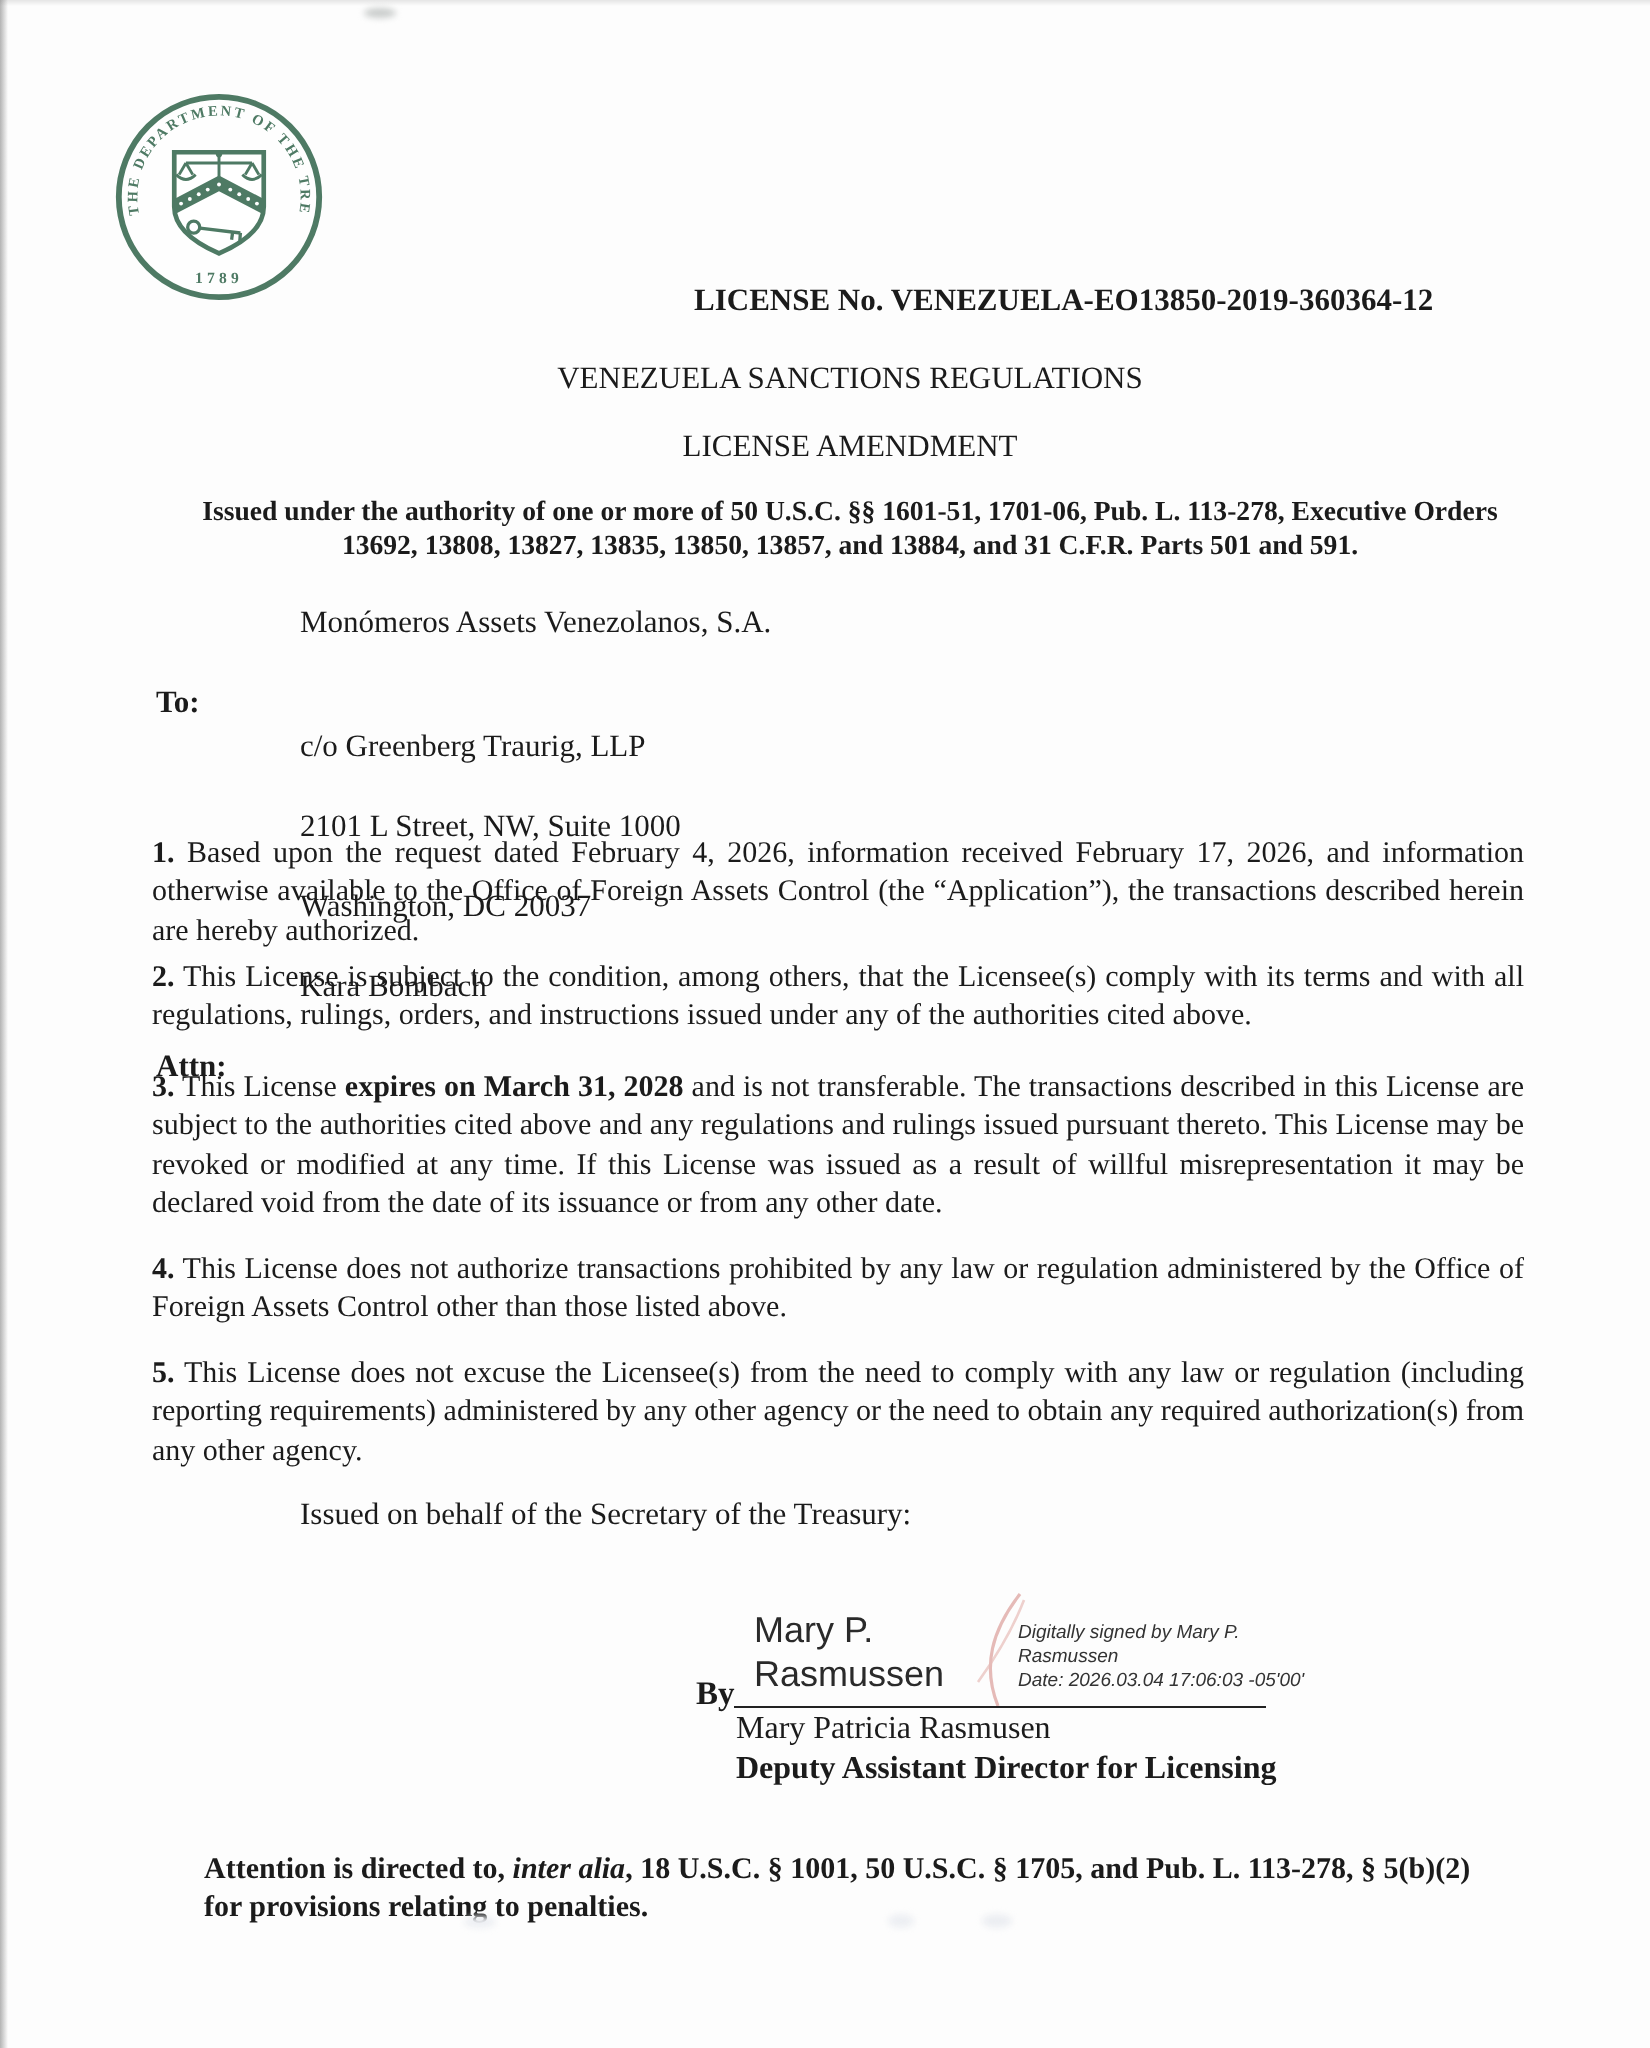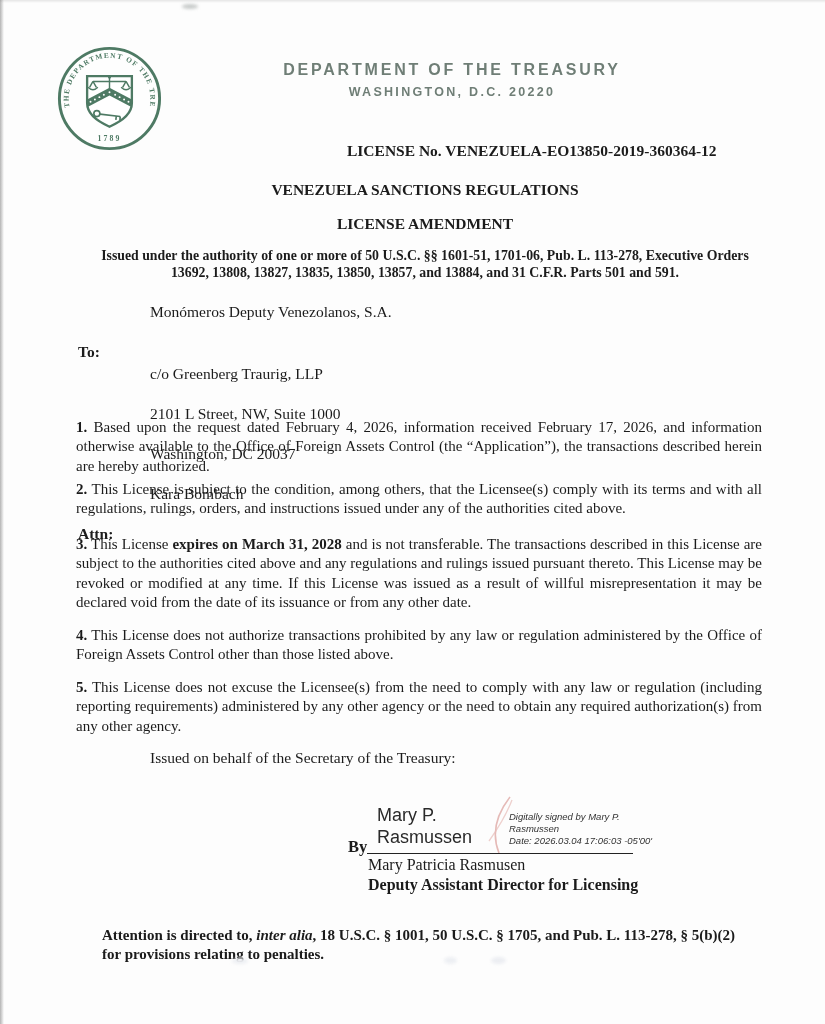--- a/index.html
+++ b/index.html
@@ -16,21 +16,21 @@
 
   
   .seal { left:56px; top:45px; width:107px; height:107px; }
   .hdr-text { left:252px; top:61px; width:400px; text-align:center;
     font-family:"Liberation Sans", sans-serif; color:#6f7e76; font-weight:bold; }
   .hdr-line1 { font-size:16px; letter-spacing:2.8px; }
   .hdr-line2 { font-size:12.5px; letter-spacing:2.3px; margin-top:6px; }
 
   
   .license-no { left:347px; top:142px; font-weight:bold; font-size:15.5px;text-align:right; }
-  .center-title { left:25px; width:800px; text-align:center; font-weight:bold; font-size:15.5px; }
+  .center-title { left:25px; width:800px; text-align:center; font-weight:normal; font-size:15.5px; }
   .t-regs { top:181px; }
   .t-amend { top:215px; }
   .authority { left:20px; top:247px; width:810px; text-align:center; font-weight:bold;
     font-size:13.8px; line-height:17.4px; }
 
   
   .recipient { left:78px; top:301px; font-size:15.5px; line-height:21.8px; }
   .rrow { display:flex; }
   .rlabel { display:inline-block; width:72px; font-weight:bold;margin-top:40px; }
 
@@ -107,37 +107,33 @@
     </g>
 
     <g stroke="#4e7a64" stroke-width="1.7" fill="none">
       <circle cx="42" cy="70.5" r="3.1"></circle>
       <line x1="45.2" y1="71" x2="66" y2="73.5"></line>
       <line x1="62" y1="73" x2="61.5" y2="77"></line>
       <line x1="66" y1="73.5" x2="65.7" y2="77.5"></line>
     </g>
   </svg>
 
-  <div class="abs hdr-text">
-    <div class="hdr-line1">DEPARTMENT OF THE TREASURY</div>
-    <div class="hdr-line2">WASHINGTON, D.C. 20220</div>
-  </div>
 
   <div class="abs license-no">LICENSE No. VENEZUELA-EO13850-2019-360364-12</div>
   <div class="abs center-title t-regs">VENEZUELA SANCTIONS REGULATIONS</div>
   <div class="abs center-title t-amend">LICENSE AMENDMENT</div>
   <div class="abs authority">
     <div>Issued under the authority of one or more of 50 U.S.C. §§ 1601-51, 1701-06, Pub. L. 113-278, Executive Orders</div>
     <div>13692, 13808, 13827, 13835, 13850, 13857, and 13884, and 31 C.F.R. Parts 501 and 591.</div>
   </div>
 
   <div class="abs recipient">
     <div class="rrow">
       <span class="rlabel">To:</span>
-      <span>Monómeros Deputy Venezolanos, S.A.</span>
+      <span>Monómeros Assets Venezolanos, S.A.</span>
     </div>
     <div class="rrow">
       <span class="rlabel"></span>
       <span>c/o Greenberg Traurig, LLP</span>
     </div>
     <div class="rrow">
       <span class="rlabel"></span>
       <span>2101 L Street, NW, Suite 1000</span>
     </div>
     <div class="rrow">

